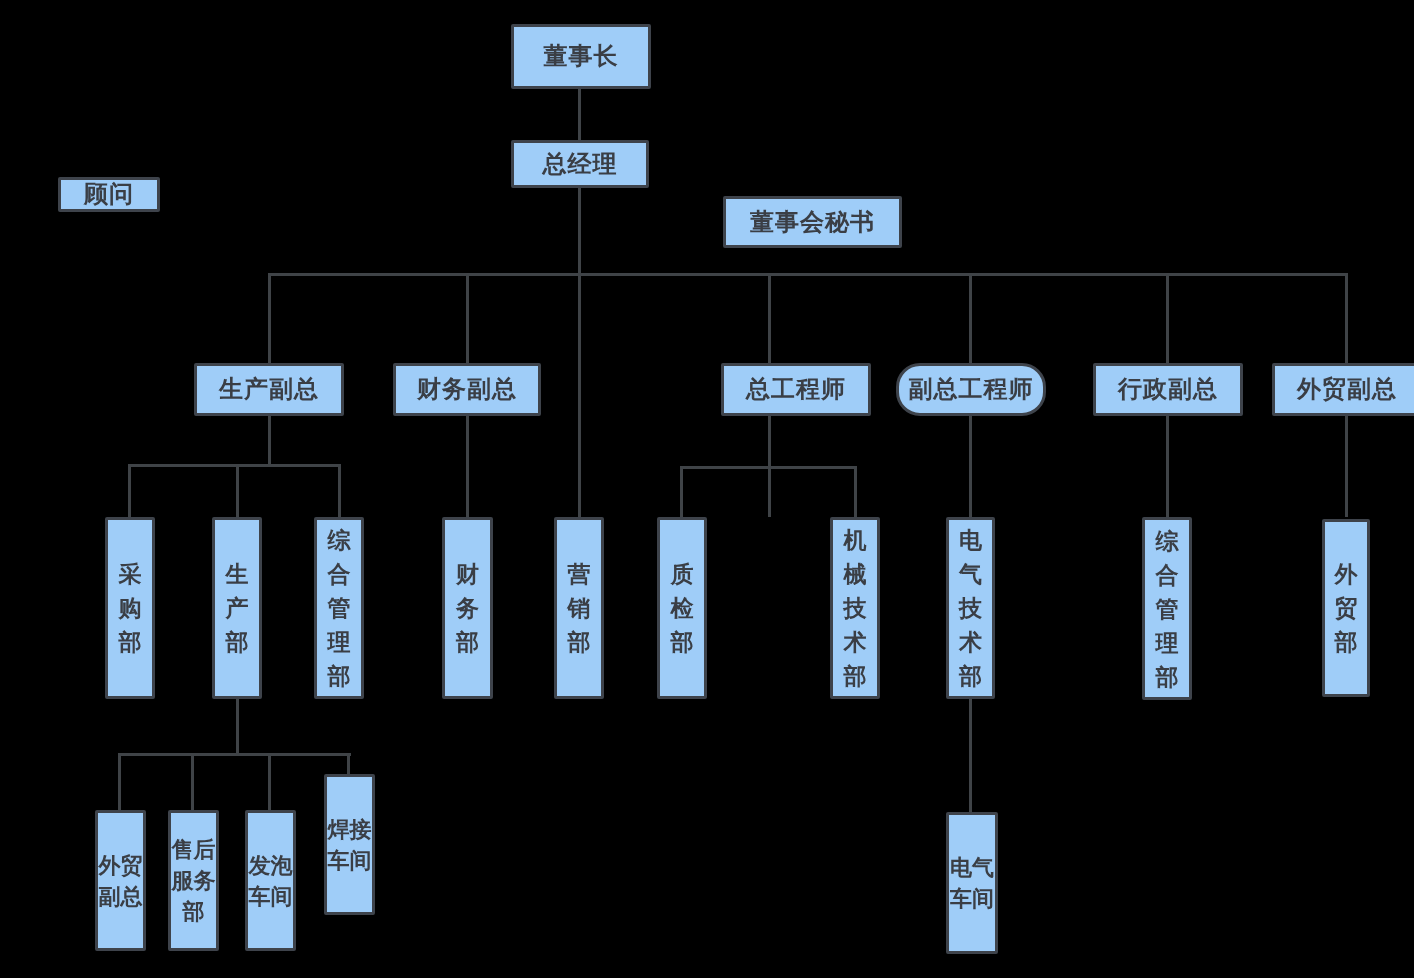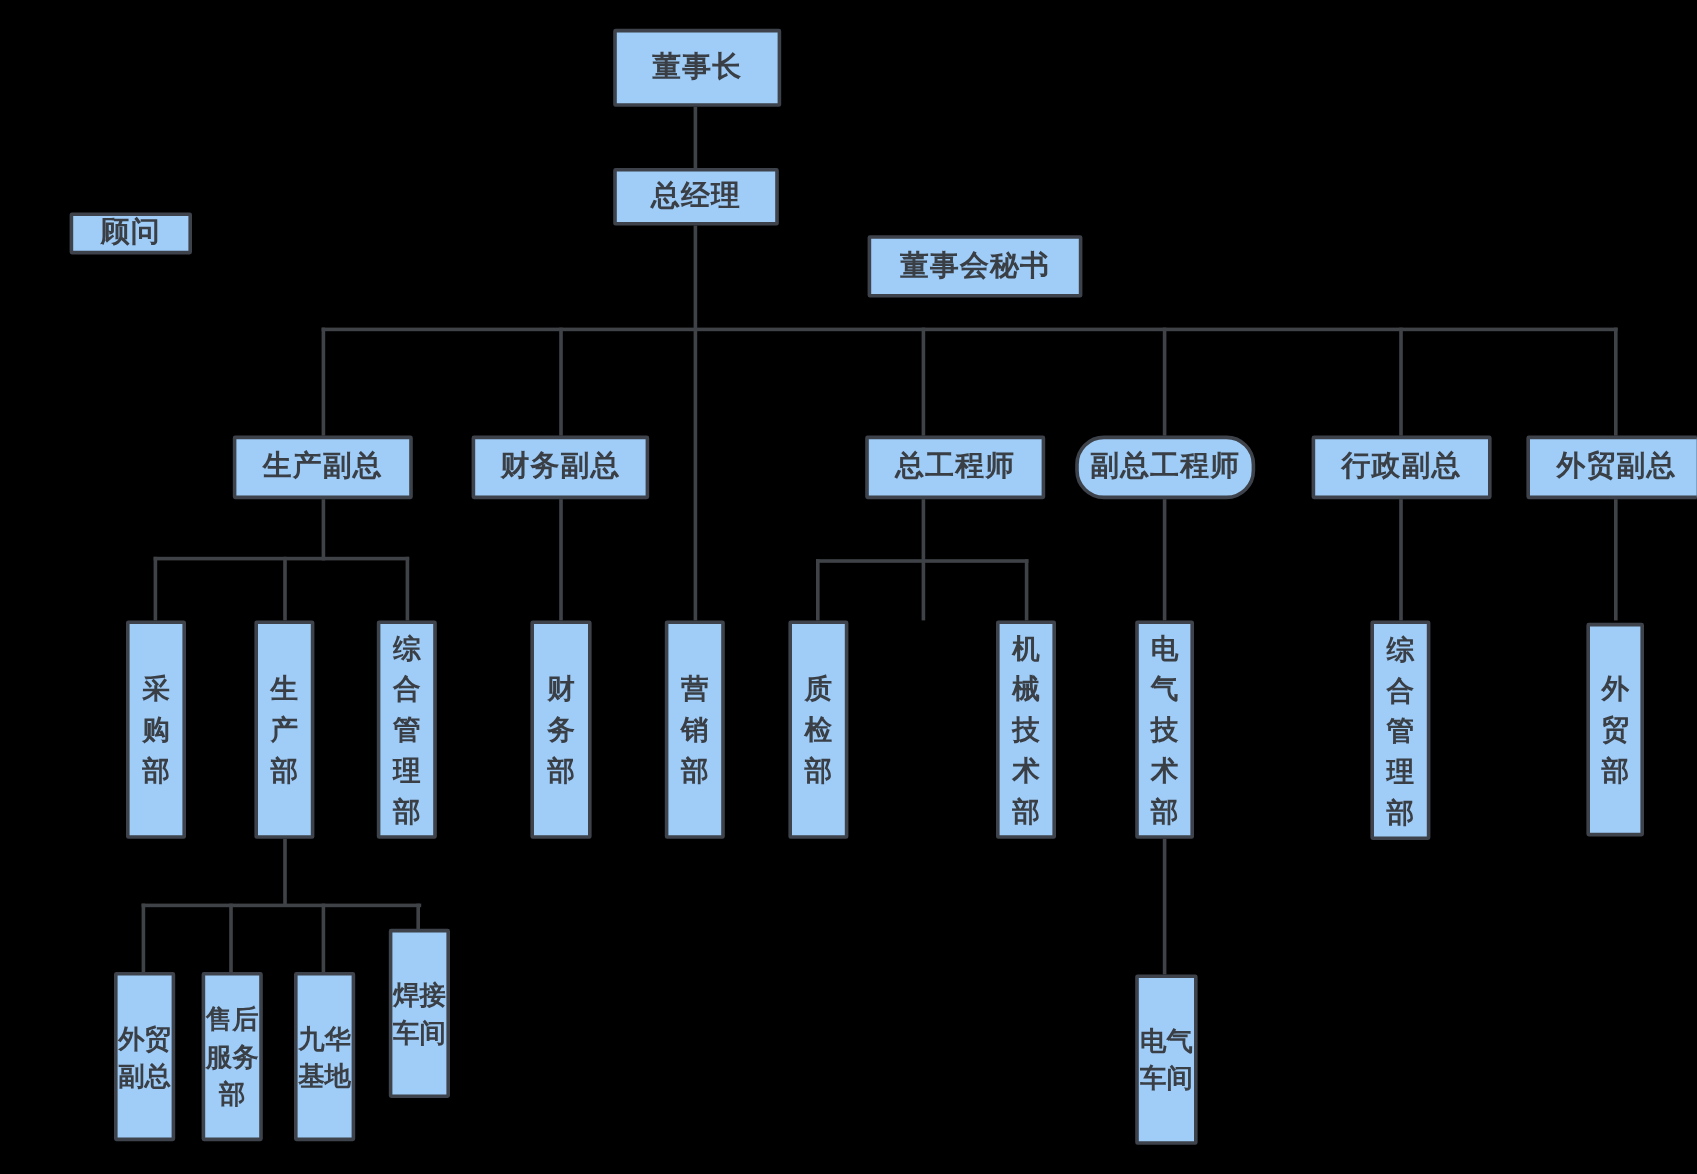--- a/index.html
+++ b/index.html
@@ -117,17 +117,17 @@
   <div class="node v" style="left:410px; top:517px; width:51px; height:182px;">财务部</div>
   <div class="node v" style="left:522px; top:517px; width:50px; height:182px;">营销部</div>
   <div class="node v" style="left:625px; top:517px; width:50px; height:182px;">质检部</div>
   <div class="node v" style="left:798px; top:517px; width:50px; height:182px;">机械技术部</div>
   <div class="node v" style="left:914px; top:517px; width:49px; height:182px;">电气技术部</div>
   <div class="node v" style="left:1110px; top:517px; width:50px; height:183px;">综合管理部</div>
   <div class="node v" style="left:1290px; top:519px; width:48px; height:178px;">外贸部</div>
 
   <div class="node w" style="left:63px; top:810px; width:51px; height:141px;">外贸副总</div>
   <div class="node w" style="left:136px; top:810px; width:51px; height:141px;">售后服务部</div>
-  <div class="node w" style="left:213px; top:810px; width:51px; height:141px;">九华基地</div>
+  <div class="node w" style="left:213px; top:810px; width:51px; height:141px;">发泡车间</div>
   <div class="node w" style="left:292px; top:774px; width:51px; height:141px;">焊接车间</div>
   <div class="node w" style="left:914px; top:812px; width:52px; height:142px;">电气车间</div>
 
 </div>
 
 </body></html>

